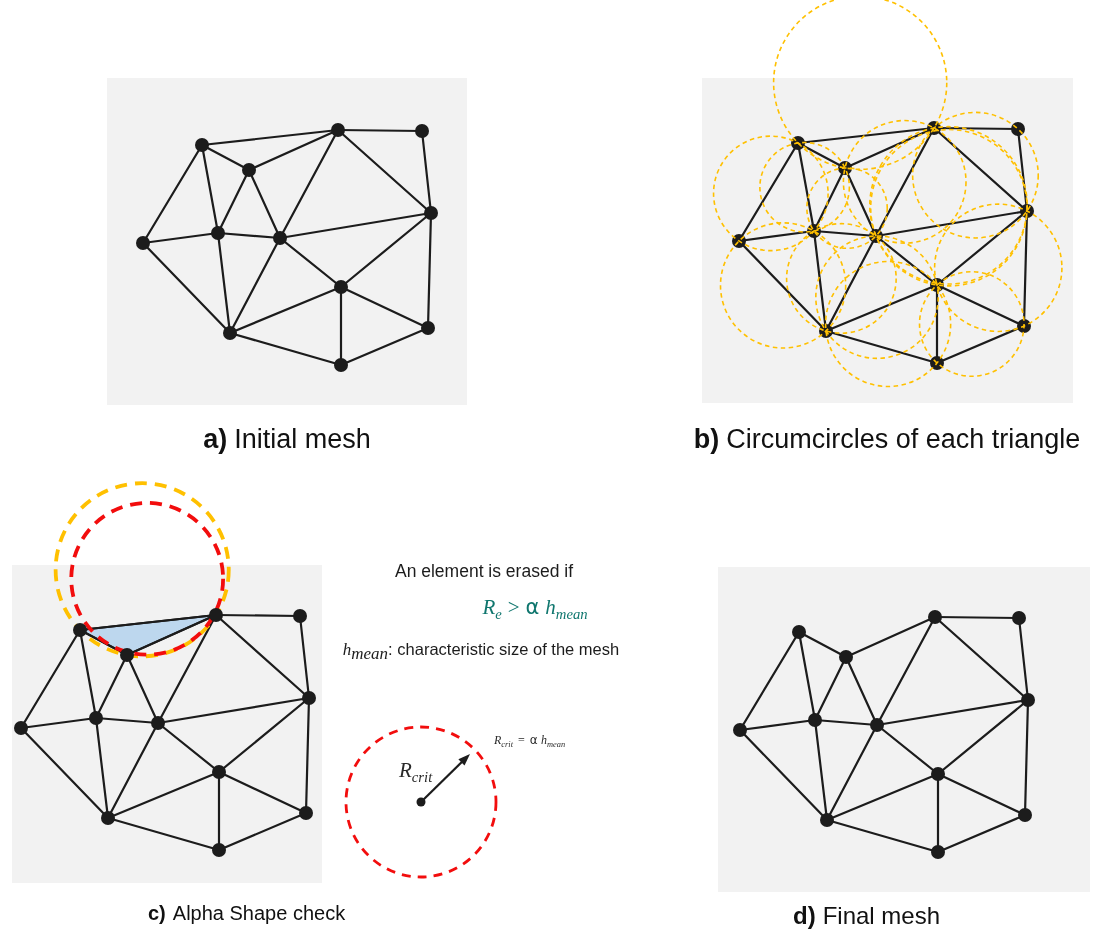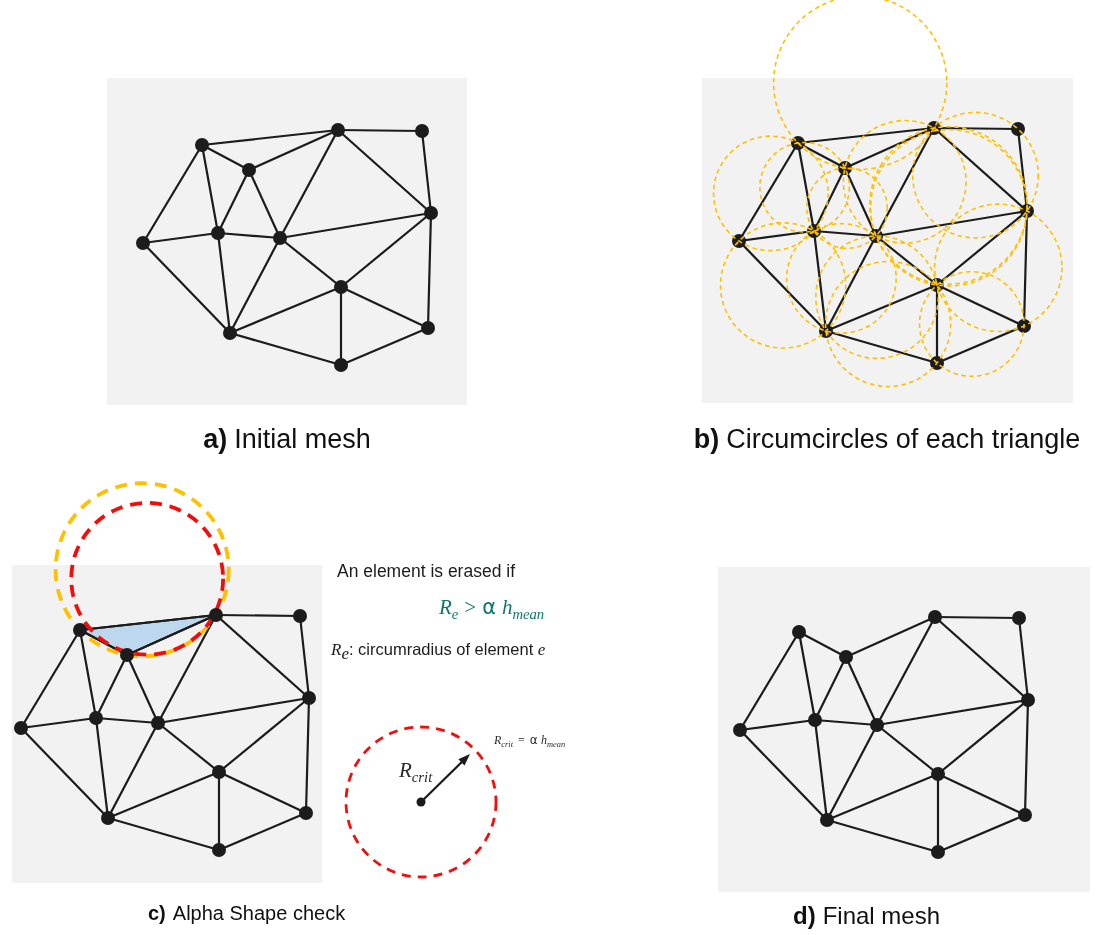--- a/index.html
+++ b/index.html
@@ -17,21 +17,21 @@
   #cap-a{left:107px;top:424px;width:360px;text-align:center;}
   #cap-b{left:651px;top:424px;width:472px;text-align:center;}
   #cap-c{left:148px;top:902px;font-size:20px;}
   #cap-d{left:793px;top:902px;font-size:24px;}
 
   .mi{font-family:"Liberation Serif",serif;font-style:italic;}
   sub.mi{font-size:0.7em;font-style:italic;}
   .greek{font-family:"DejaVu Sans",sans-serif;font-style:normal;}
   .mo{font-family:"Liberation Serif",serif;margin:0 6px;}
 
-  #annotation{position:absolute;left:331px;top:561px;width:300px;}
+  #annotation{position:absolute;left:331px;top:561px;width:300px;text-align:center;}
   #erase-intro{font-size:17.5px;margin-left:6px;color:#1c1c1c;}
   #erase-formula{font-size:21px;margin-top:13px;margin-left:108px;color:#0f766e;white-space:nowrap;}
   #defs{margin-top:17px;font-size:16.5px;line-height:19px;color:#1c1c1c;white-space:nowrap;}
   #defs .mi{font-size:17px;}
 
   #crit-eq{position:absolute;left:494px;top:733px;font-size:12px;color:#2a2a2a;white-space:nowrap;}
   #crit-eq .mo{margin:0 5px;}
   #crit-label{position:absolute;left:399px;top:758px;font-size:21px;color:#2a2a2a;}
 </style>
 </head>
@@ -227,21 +227,21 @@
   <div class="caption" id="cap-b"><b>b)</b><span>Circumcircles of each triangle</span></div>
 
   <div class="caption" id="cap-c"><b>c)</b><span>Alpha Shape check</span></div>
 
   <div class="caption" id="cap-d"><b>d)</b><span>Final mesh</span></div>
 
   <div id="annotation">
     <div id="erase-intro">An element is erased if</div>
     <div id="erase-formula"><span class="mi">R</span><sub class="mi">e</sub><span class="mo">&gt;</span><span class="greek">α</span>&nbsp;<span class="mi">h</span><sub class="mi">mean</sub></div>
     <div id="defs">
-      <div class="def-line"><span class="mi">R</span><sub class="mi">e</sub><span>: circumradius of element </span><span class="mi">e</span></div>
+      <div class="def-line"><span class="mi">h</span><sub class="mi">mean</sub><span>: characteristic size of the mesh</span></div>
     </div>
   </div>
 
   <div id="crit-eq"><span class="mi">R</span><sub class="mi">crit</sub><span class="mo">=</span><span class="greek">α</span>&nbsp;<span class="mi">h</span><sub class="mi">mean</sub></div>
 
   <div id="crit-label"><span class="mi">R</span><sub class="mi">crit</sub></div>
 
 </div>
 
 </body></html>

